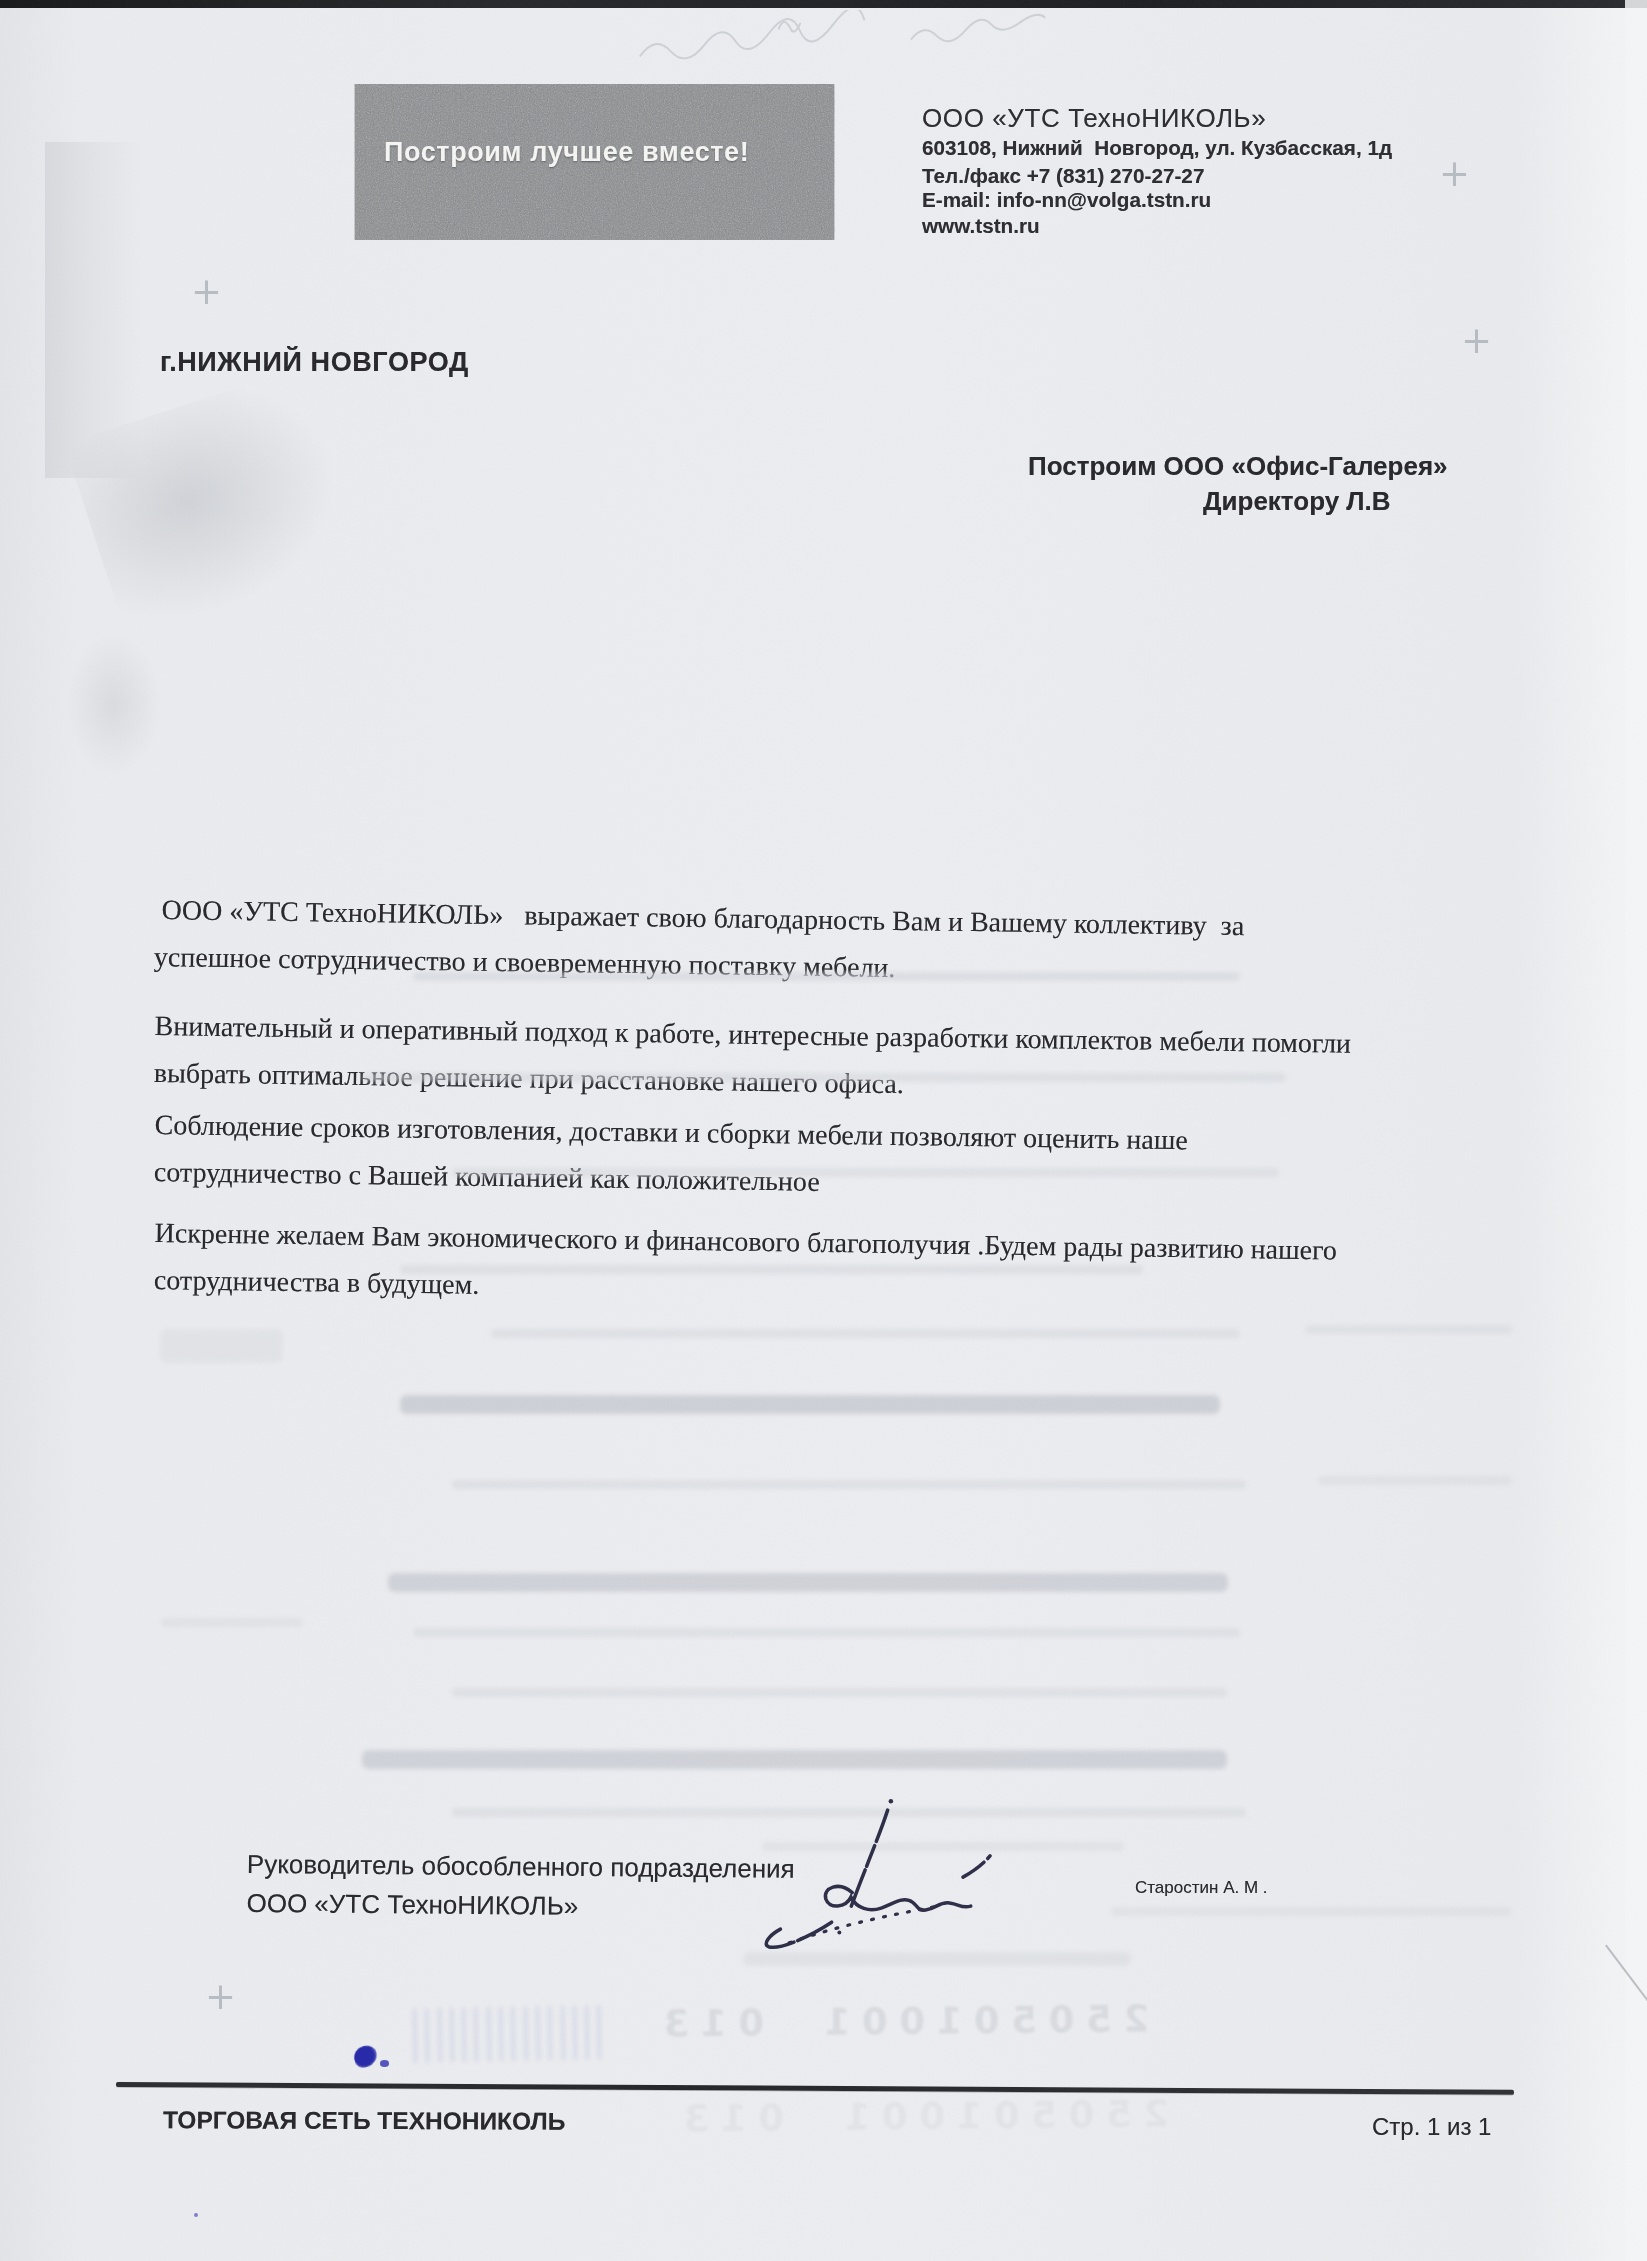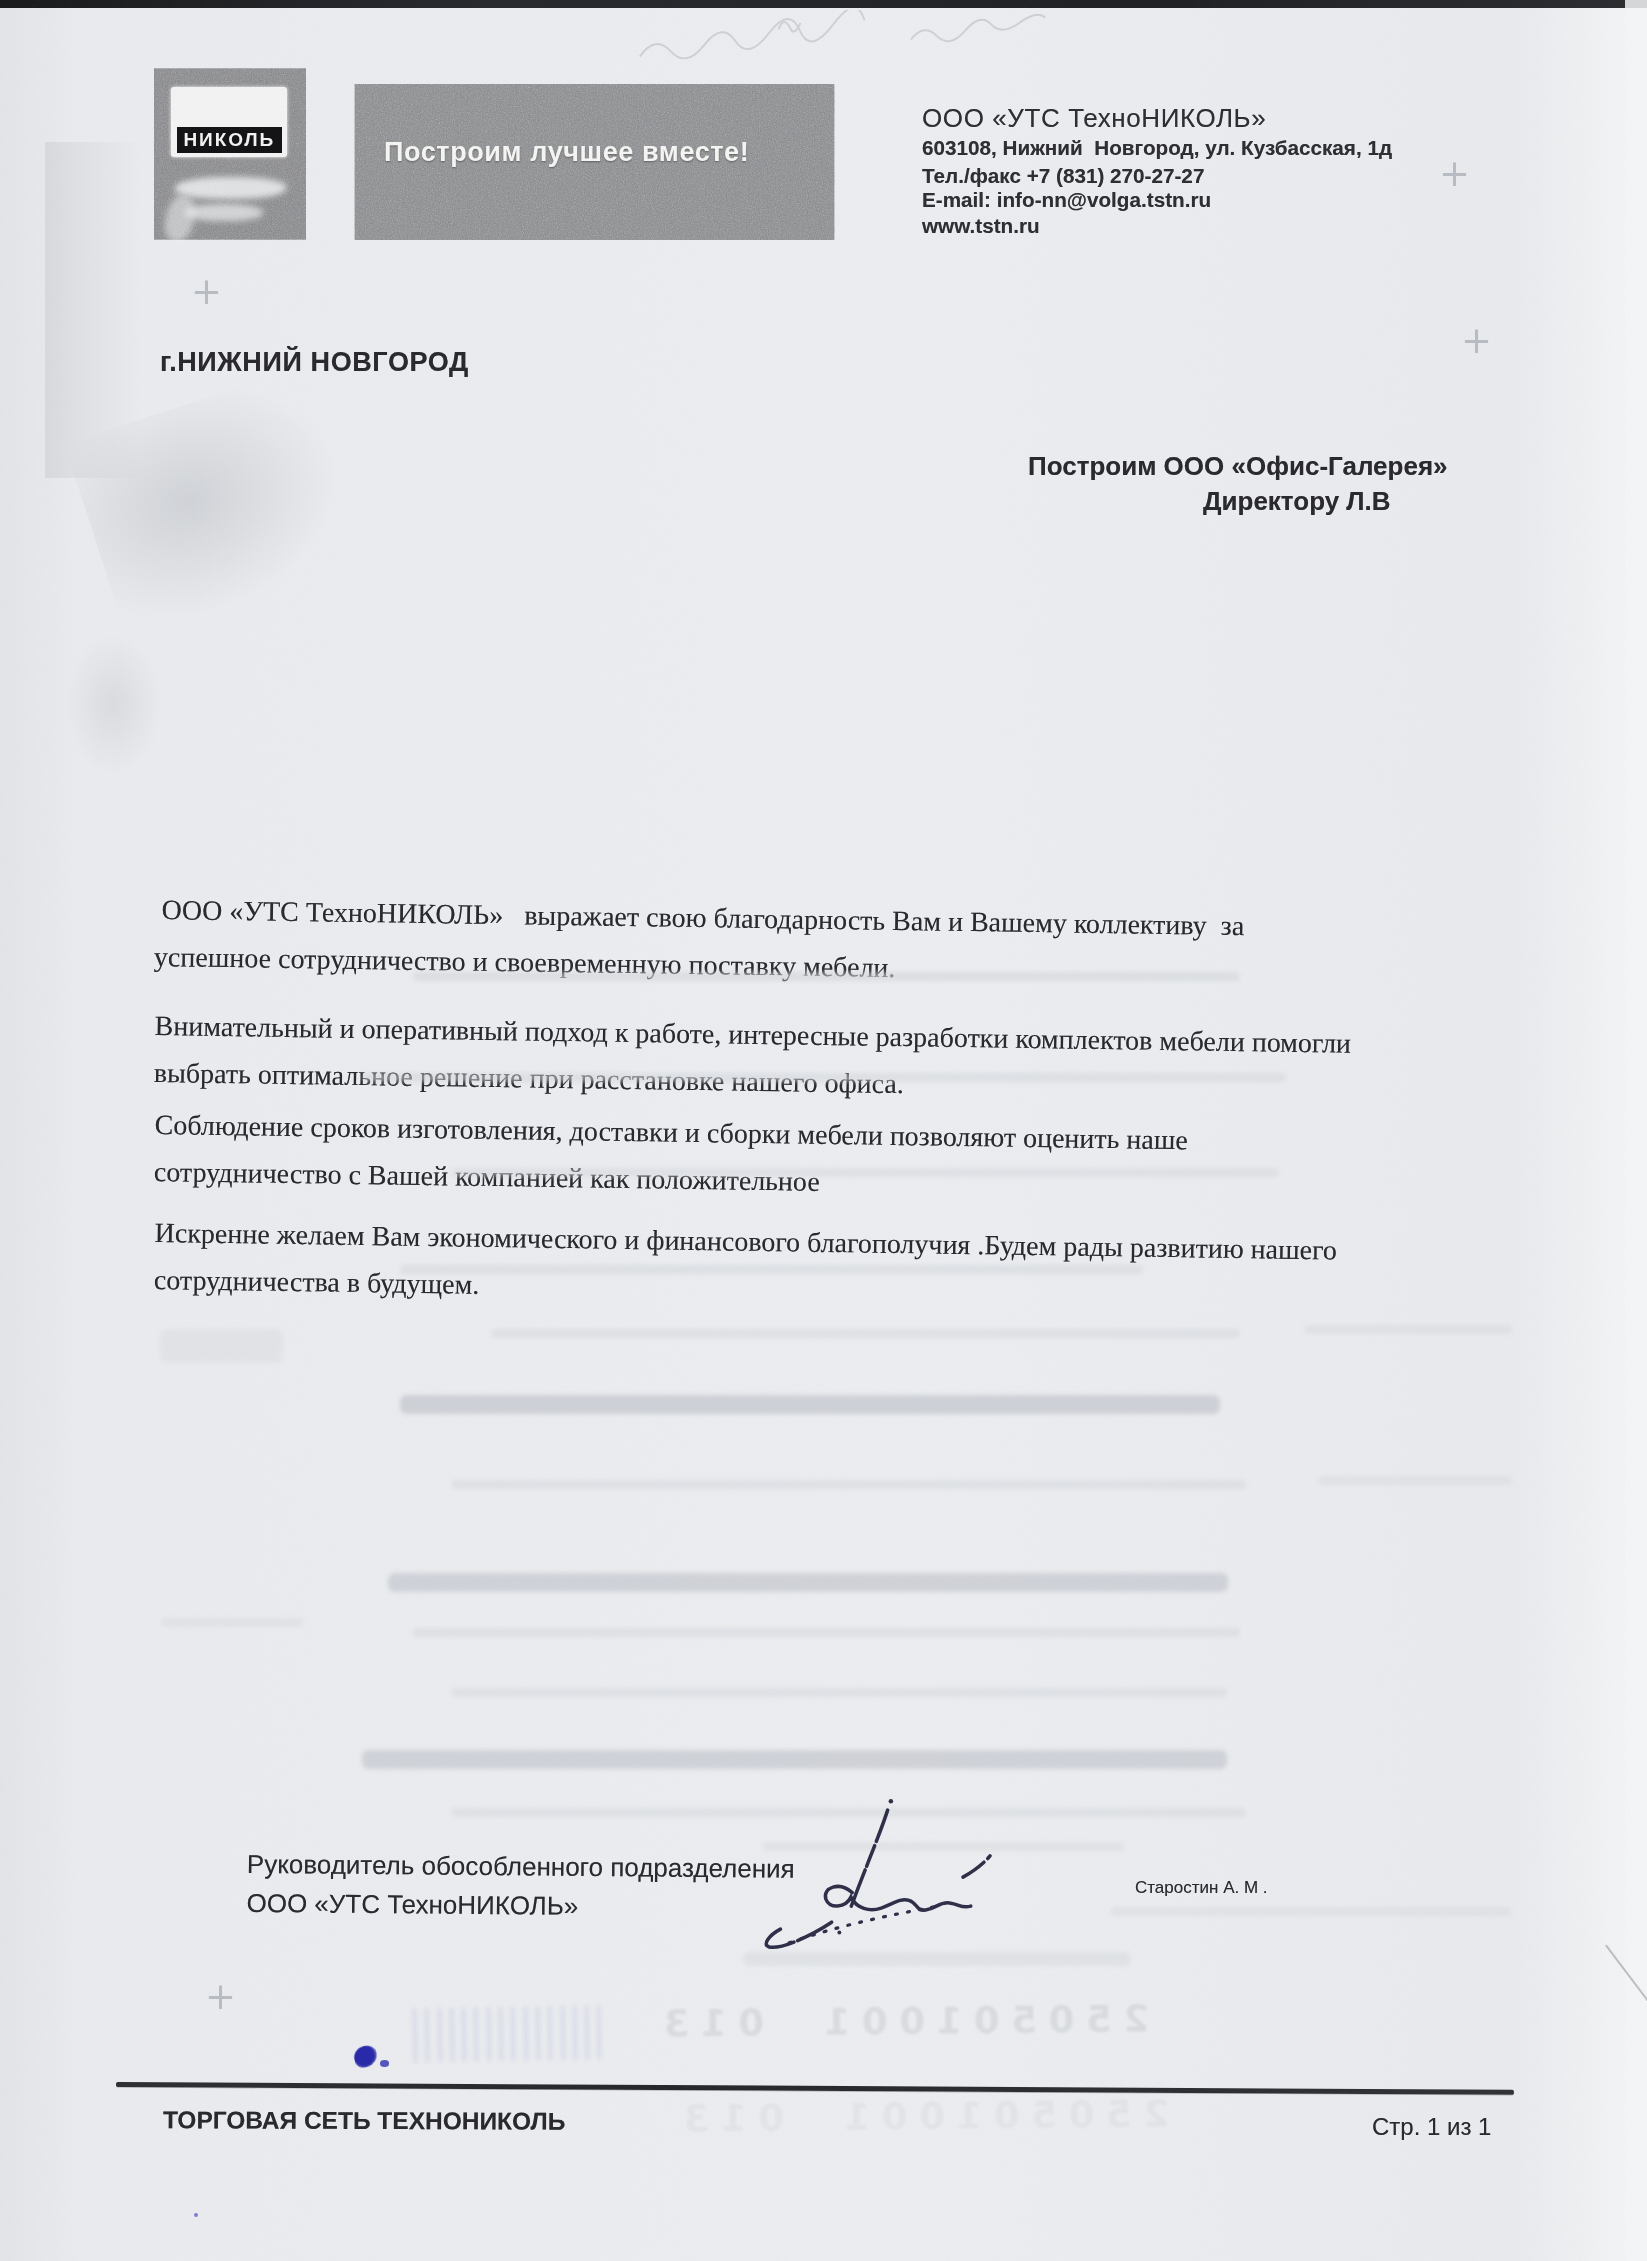--- a/index.html
+++ b/index.html
@@ -81,32 +81,20 @@
     <path d="M 10,72 q 24,-34 48,-8 t 52,-10 t 48,-6 t 52,-12 t 48,-4 t 52,-10 t 48,-6" stroke="#8a8f98" stroke-width="3" fill="none"></path>
     <path d="M 430,46 q 20,-26 40,-6 t 44,-8 t 40,-10 t 44,-2 t 40,-8" stroke="#8a8f98" stroke-width="3" fill="none"></path>
     <path d="M 225,30 q 8,-22 18,-2 q 6,14 16,-8" stroke="#8a8f98" stroke-width="3" fill="none"></path>
   </svg>
 
   <div class="abs cross" style="left:191px;top:270px;">+</div>
   <div class="abs cross" style="left:1439px;top:152px;">+</div>
   <div class="abs cross" style="left:1461px;top:319px;">+</div>
   <div class="abs cross" style="left:205px;top:1975px;">+</div>
 
-  <div class="abs logo-block">
-    <svg width="152" height="172" viewBox="0 0 236 266">
-      <rect width="236" height="266" fill="#8f9093" filter="url(#grainB)"></rect>
-      <rect width="236" height="266" fill="rgba(60,60,65,.10)"></rect>
-    </svg>
-    <div class="abs logo-white-box">
-      <div class="abs logo-label sans">НИКОЛЬ</div>
-    </div>
-    <div class="abs smudge" style="left:20.7px;top:109px;width:111px;height:22px;transform:skewX(-6deg);opacity:.85;"></div>
-    <div class="abs smudge" style="left:31px;top:136px;width:78px;height:17px;opacity:.7;"></div>
-    <div class="abs smudge" style="left:11.6px;top:127px;width:28px;height:47px;opacity:.55;transform:rotate(14deg);"></div>
-  </div>
 
   <div class="abs banner-block">
     <svg width="481" height="156" viewBox="0 0 744 242">
       <rect width="744" height="242" fill="#909296" filter="url(#grainB)"></rect>
       <rect width="744" height="242" fill="rgba(50,50,55,.08)"></rect>
     </svg>
     <div class="abs banner-text sans">Построим лучшее вместе!</div>
   </div>
 
   <div class="abs contact ink sans" style="top:103px;font-size:26px;letter-spacing:0.6px;">ООО «УТС ТехноНИКОЛЬ»</div>

